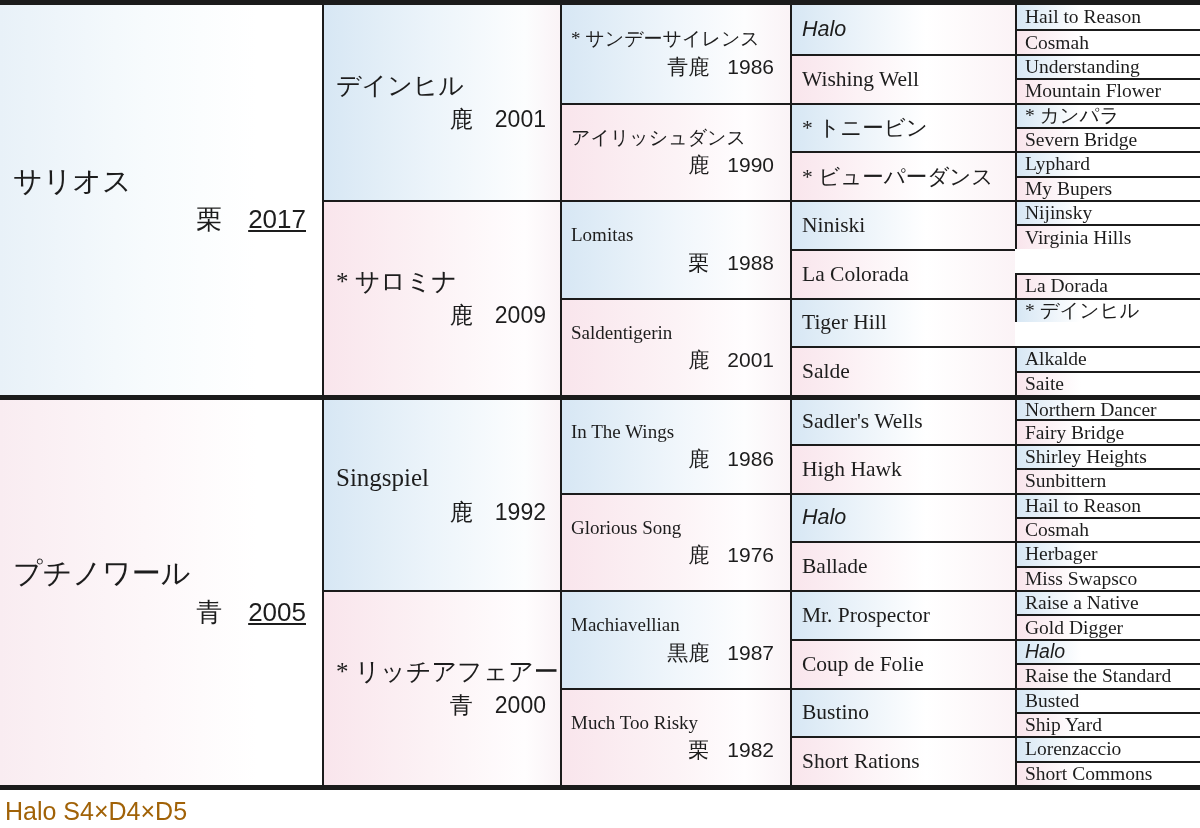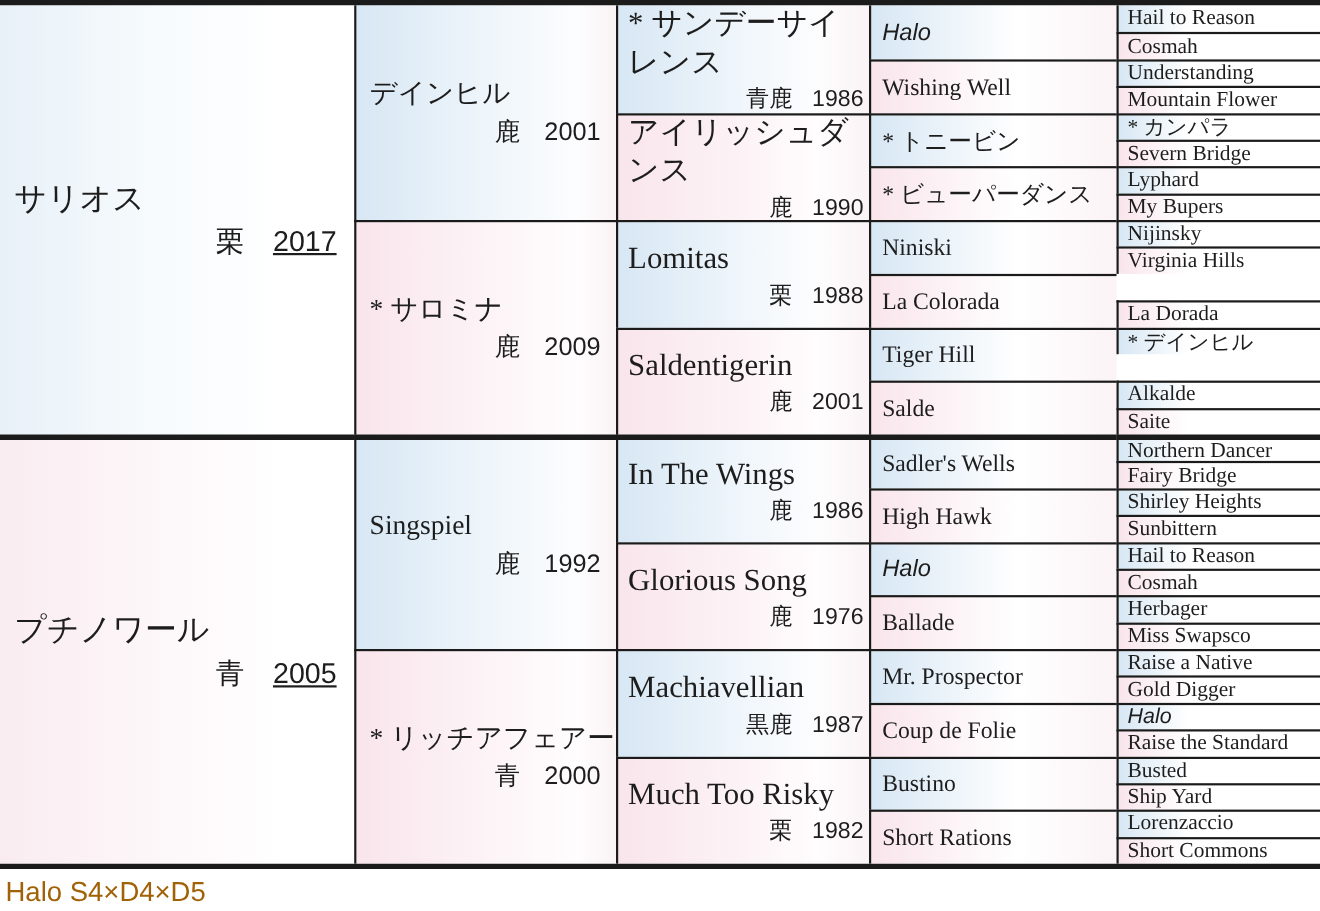--- a/index.html
+++ b/index.html
@@ -27,22 +27,22 @@
   .c5.f{background:linear-gradient(90deg,#f9e5ec 0%,#ffffff 35%);}
   
   .nm{line-height:1.25;}
   .inf{font-family:"Liberation Sans","DejaVu Sans",sans-serif;text-align:right;line-height:1.3;margin-top:4px;}
   .c1 .nm{font-size:29px;padding-left:13px;}
   .c1 .inf{font-size:26px;padding-right:16px;}
   .c1 .yr{margin-left:26px;text-decoration:underline;}
   .c2 .nm{font-size:25px;padding-left:12px;}
   .c2 .inf{font-size:23px;padding-right:14px;}
   .c2 .yr{margin-left:22px;}
-  .c3 .nm{font-size:28px;padding-left:9px;}
-  .c3 .inf{font-size:21px;padding-right:5px;margin-top:2px;}
+  .c3 .nm{font-size:19px;padding-left:9px;}
+  .c3 .inf{font-size:21px;padding-right:16px;margin-top:2px;}
   .c3 .yr{margin-left:18px;}
   .n4{font-size:21.5px;padding-left:10px;white-space:nowrap;}
   .n5{font-size:19.5px;padding-left:8px;white-space:nowrap;}
   .em{font-family:"Liberation Sans","DejaVu Sans",sans-serif;font-style:italic;}
   .footer{font-family:"Liberation Sans","DejaVu Sans",sans-serif;font-size:25px;
           color:#a16207;margin:7px 0 0 5px;}
 </style>
 </head>
 <body>
 

